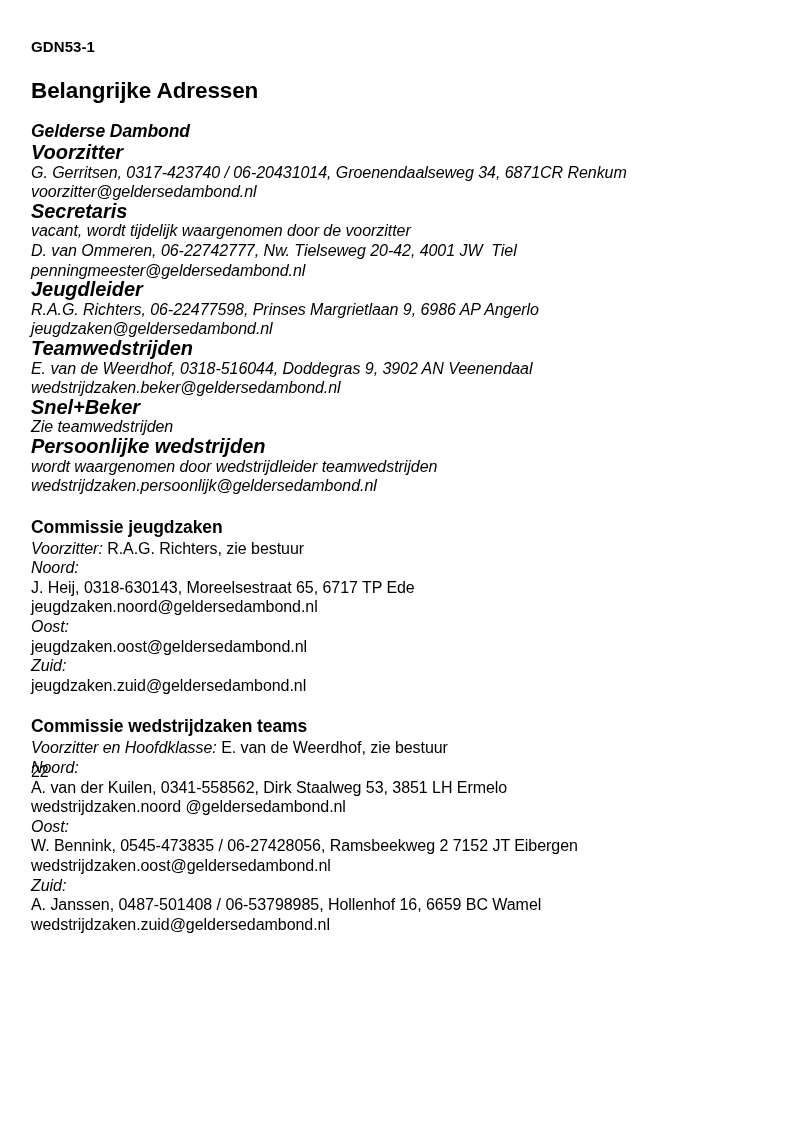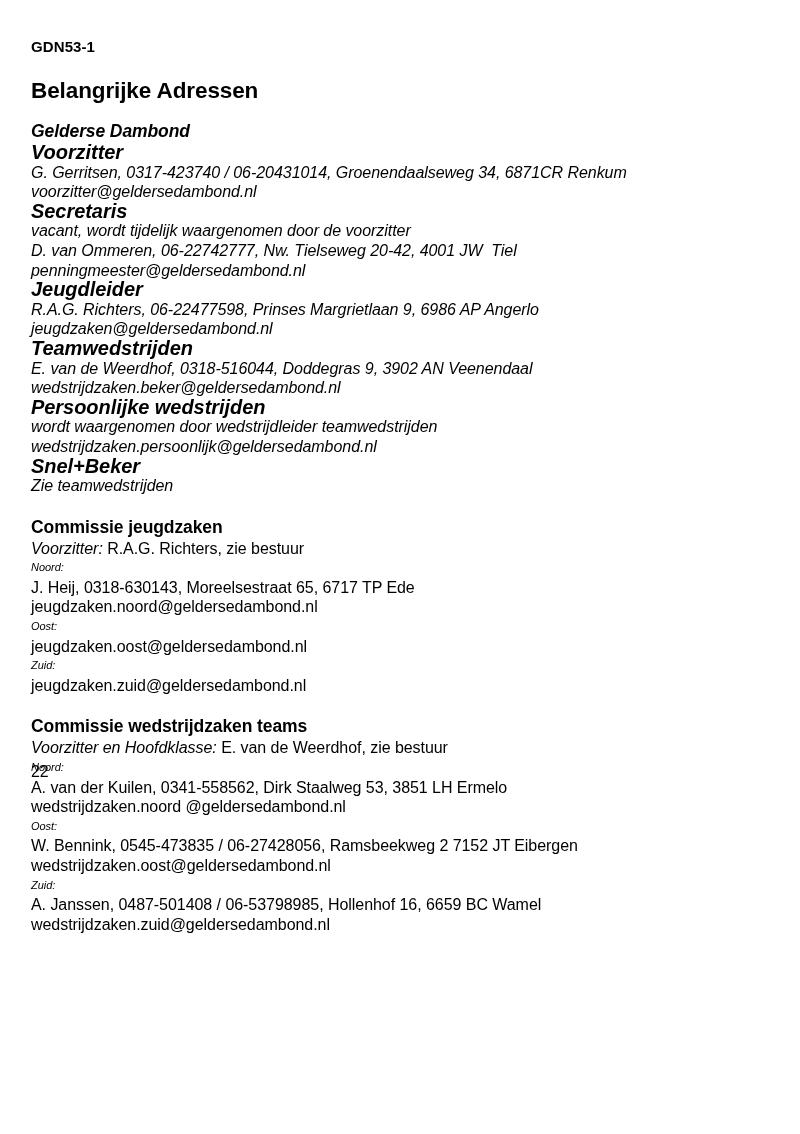--- a/index.html
+++ b/index.html
@@ -62,21 +62,21 @@
     white-space: pre-wrap;
   }
   .line {
     font-size: 16px;
     font-weight: normal;
     line-height: 19.6px;
     letter-spacing: -0.05px;
     white-space: pre-wrap;
   }
   .region {
-    font-size: 11px;
+    font-size: 16px;
     font-style: italic;
     font-weight: normal;
     line-height: 19.6px;
     letter-spacing: -0.05px;
     white-space: pre-wrap;
   }
   .lead-line {
     font-size: 16px;
     line-height: 19.6px;
     letter-spacing: -0.05px;
@@ -131,29 +131,29 @@
       <div class="line">jeugdzaken@geldersedambond.nl</div>
     </div>
 
     <div class="entry">
       <div class="role">Teamwedstrijden</div>
       <div class="line">E. van de Weerdhof, 0318-516044, Doddegras 9, 3902 AN Veenendaal</div>
       <div class="line">wedstrijdzaken.beker@geldersedambond.nl</div>
     </div>
 
     <div class="entry">
+      <div class="role">Snel+Beker</div>
+      <div class="line">Zie teamwedstrijden</div>
+    </div>
+
+    <div class="entry">
       <div class="role">Persoonlijke wedstrijden</div>
       <div class="line">wordt waargenomen door wedstrijdleider teamwedstrijden</div>
       <div class="line">wedstrijdzaken.persoonlijk@geldersedambond.nl</div>
     </div>
-
-    <div class="entry">
-      <div class="role">Snel+Beker</div>
-      <div class="line">Zie teamwedstrijden</div>
-    </div>
   </div>
 
   <div class="section">
     <div class="section-heading">Commissie jeugdzaken</div>
 
     <div class="lead-line"><span class="lead-label">Voorzitter:</span><span class="lead-value"> R.A.G. Richters, zie bestuur</span></div>
 
     <div class="entry">
       <div class="region">Noord:</div>
       <div class="line">J. Heij, 0318-630143, Moreelsestraat 65, 6717 TP Ede</div>

